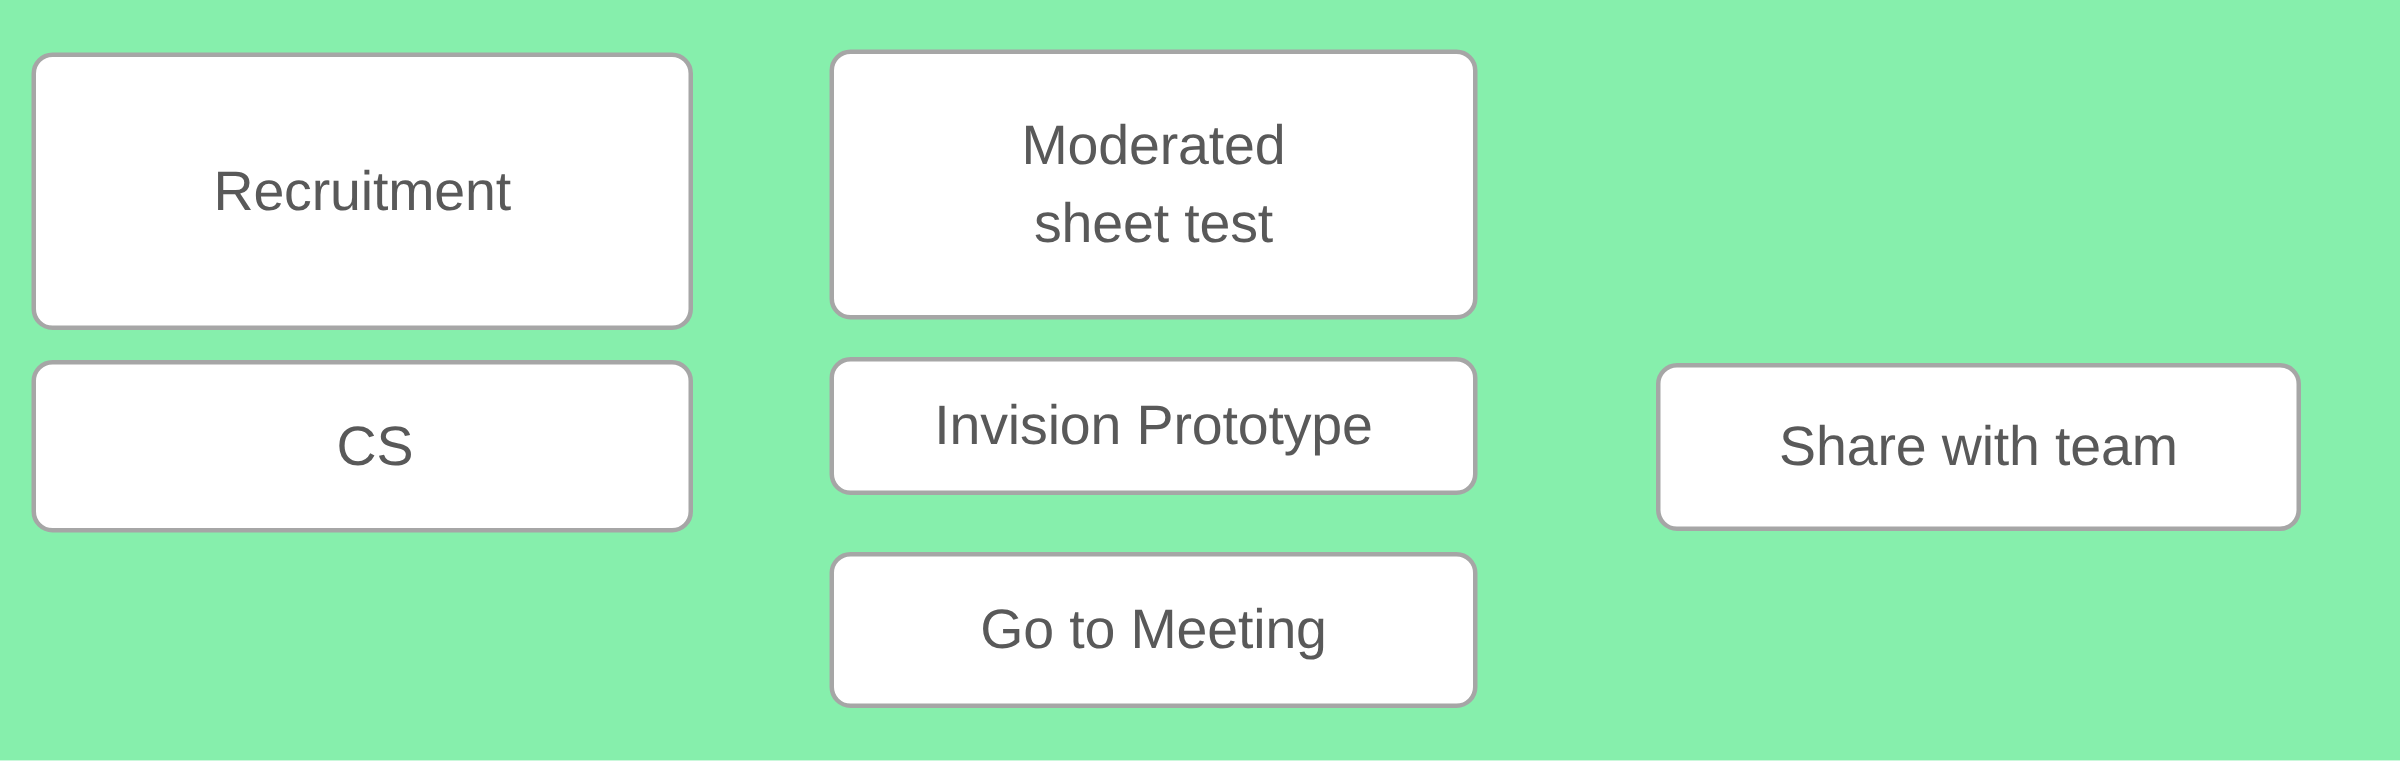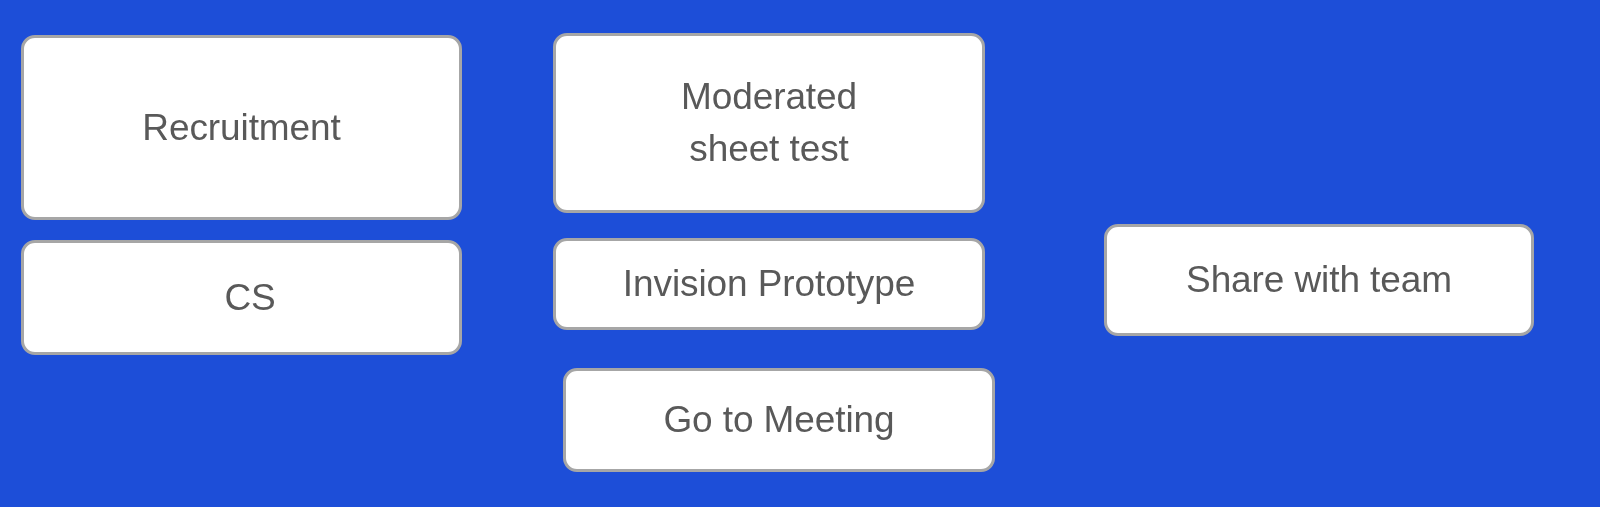--- a/index.html
+++ b/index.html
@@ -8,21 +8,21 @@
     padding: 0;
     background: #ffffff;
   }
   body {
     font-family: "Liberation Sans", "DejaVu Sans", sans-serif;
   }
   #canvas {
     position: relative;
     width: 1600px;
     height: 507px;
-    background: #1d4ed8;
+    background: #86efac;
     overflow: hidden;
   }
   .column {
     position: absolute;
     top: 0;
     height: 507px;
   }
   .node-box {
     position: absolute;
     box-sizing: border-box;
@@ -48,27 +48,27 @@
   #col-1 { left: 21px; width: 441px; }
   #col-1 .node-box { left: 0; width: 441px; }
   #box-recruitment { top: 35px;  height: 185px; }
   #box-cs          { top: 240px; height: 115px; padding-left: 17px; }
 
   
   #col-2 { left: 553px; width: 432px; }
   #col-2 .node-box { left: 0; width: 432px; }
   #box-moderated-remote-test { top: 33px;  height: 180px; }
   #box-invision-prototype    { top: 238px; height: 92px; }
-  #box-go-to-meeting         { top: 368px; height: 104px; margin-left: 10px; }
+  #box-go-to-meeting         { top: 368px; height: 104px; }
 
   
   #col-3 { left: 1104px; width: 430px; }
   #col-3 .node-box { left: 0; width: 430px; }
   #box-findings-observation-sheet { top: 33px;  height: 180px; }
-  #box-share-with-team            { top: 224px; height: 112px; text-align: center; }
+  #box-share-with-team            { top: 242px; height: 112px; text-align: center; }
 </style>
 </head>
 <body>
 
 <div id="canvas">
 
   <div class="column" id="col-1">
 
     <div class="node-box" id="box-recruitment">
       <span class="node-label">Recruitment</span>

